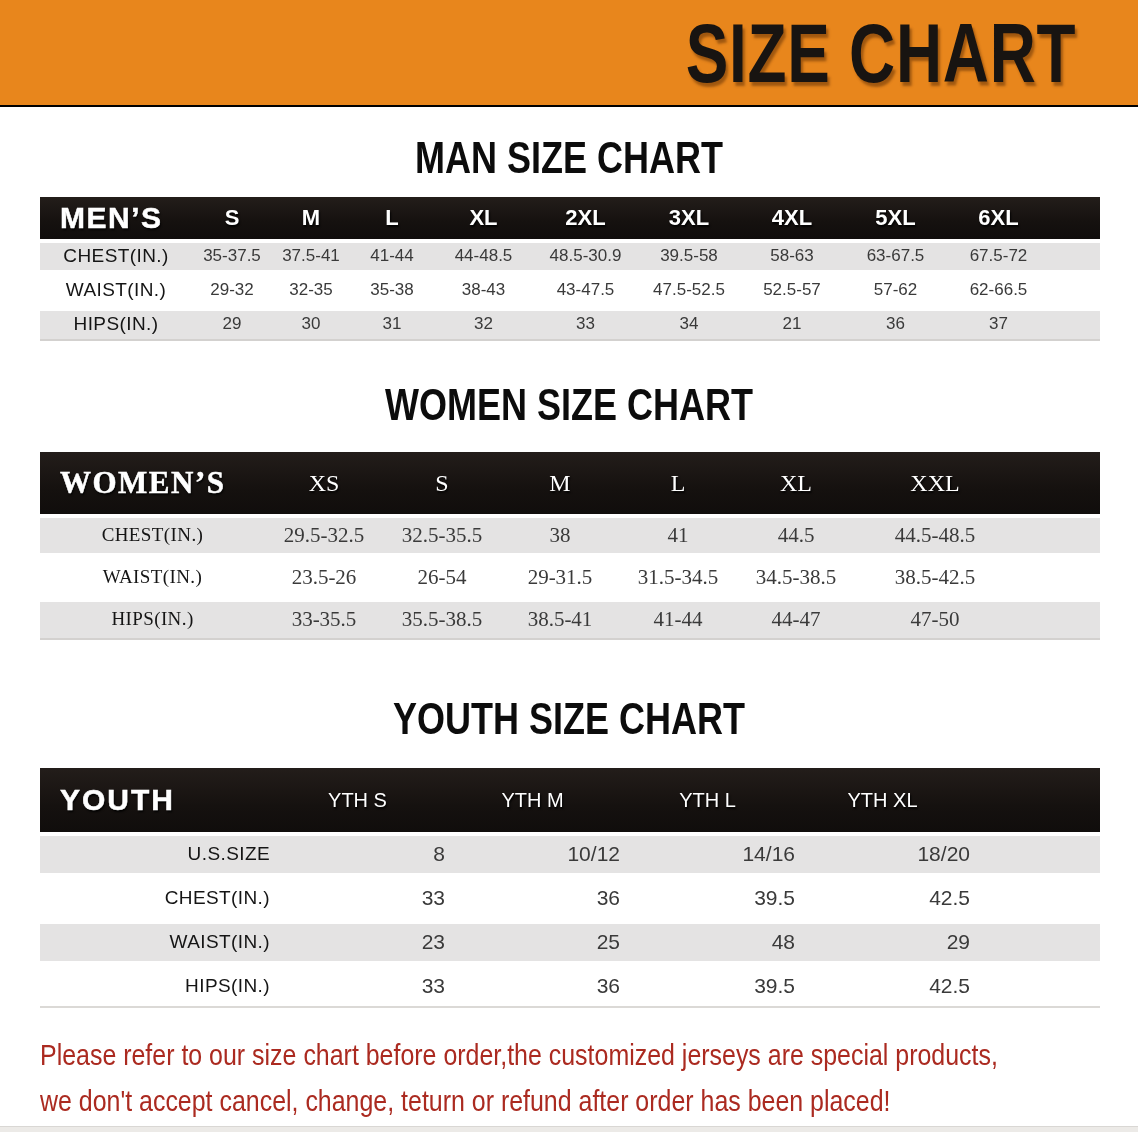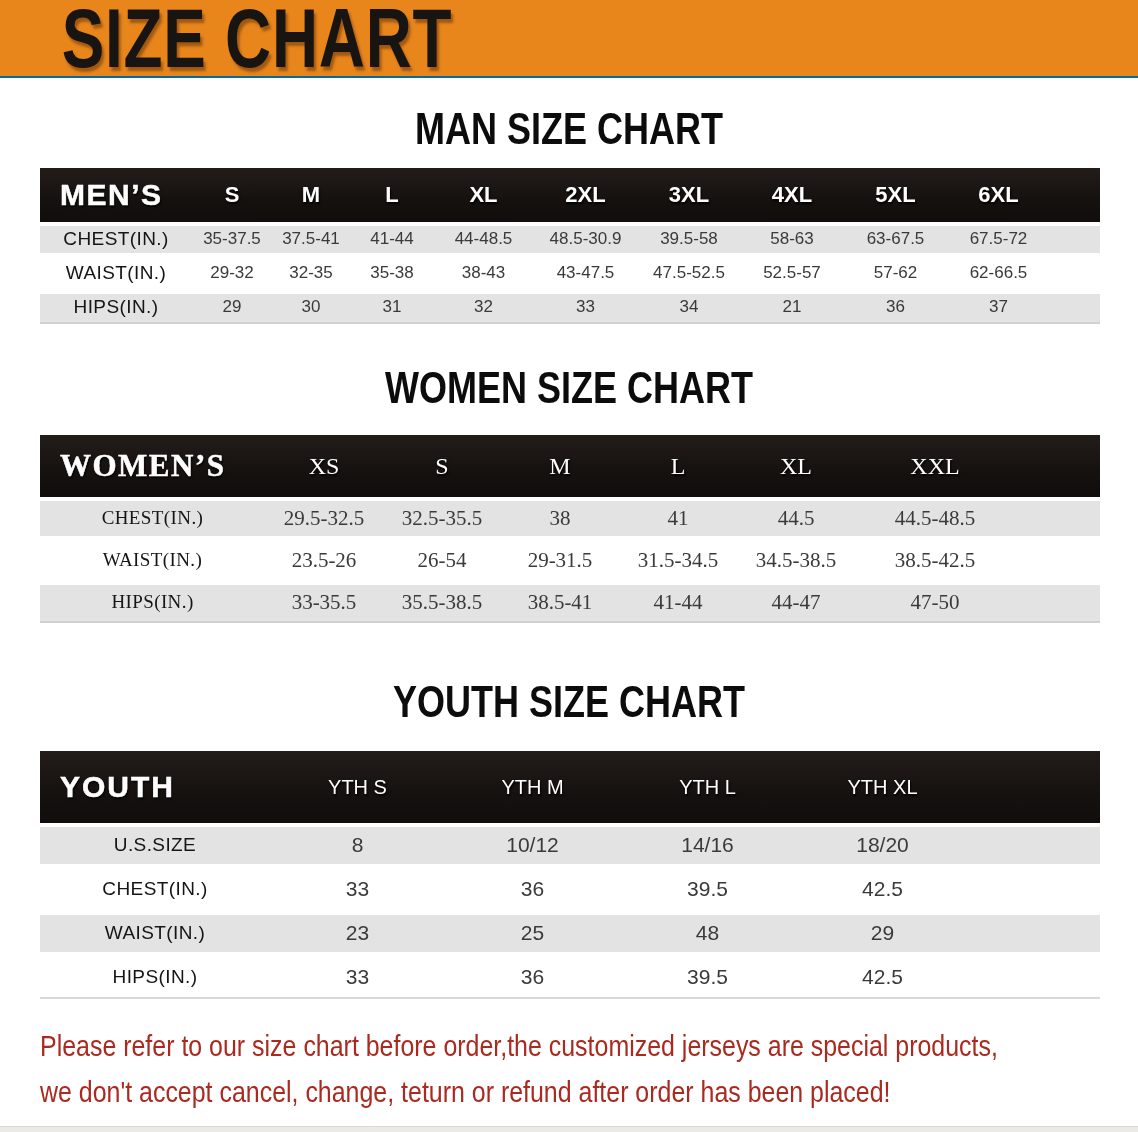--- a/index.html
+++ b/index.html
@@ -6,24 +6,24 @@
   html, body { width:1138px; }
   body {
     font-family:"Liberation Sans", sans-serif;
     background:#ffffff;
     width:1138px; height:1132px;
     position:relative; overflow:hidden;
   }
 
   
   .banner {
-    height:78px;
+    height:107px;
     background:var(--banner-bg,#E8861C);
-    display:flex; align-items:center; justify-content:flex-start;
-    border-bottom:2px solid #0369a1;
+    display:flex; align-items:center; justify-content:flex-end;
+    border-bottom:2px solid #000000;
   }
   .banner h1 {
     font-size:84px; font-weight:bold; line-height:1;
     color:#181411; white-space:nowrap;
     transform:scaleX(0.76);
     letter-spacing:1px;
     text-shadow:3px 4px 3px rgba(70,30,0,.45);
   }
 
   
@@ -47,31 +47,31 @@
   .size-table thead th {
     background:linear-gradient(180deg,#231d1a 0%,#15110f 60%,#100d0c 100%);
     background-color:var(--header-bg,#1A1614);
     color:#fff; font-weight:normal; text-align:center; vertical-align:middle;
     text-shadow:1px 2px 2px rgba(0,0,0,.9);
   }
   .size-table thead th.cat {
     text-align:left; padding-left:20px; font-weight:bold;
     letter-spacing:1.5px; -webkit-text-stroke:0.5px #fff;
   }
-  .men   thead tr { height:54px; }  .men   thead th { font-size:22px; font-weight:bold; }
+  .men   thead tr { height:42px; }  .men   thead th { font-size:22px; font-weight:bold; }
   .women thead tr { height:62px; }  .women thead th { font-size:24px; }
-  .youth thead tr { height:72px;padding-left:6px; }  .youth thead th { font-size:20px; }
+  .youth thead tr { height:64px;padding-left:6px; }  .youth thead th { font-size:20px; }
   .men   thead th.cat { font-size:30px; }
   .women thead th.cat { font-size:31px; }
   .youth thead th.cat { font-size:30px; letter-spacing:2px; }
 
   .size-table td { text-align:center; vertical-align:middle; color:#3a3a3a; }
   .men   tbody tr { height:34px; }  .men   td { font-size:17px; }
   .women tbody tr { height:42px; }  .women td { font-size:21px; }
-  .youth tbody tr { height:44px; }  .youth td { font-size:21px; }
+  .youth tbody tr { height:44px; }  .youth td { font-size:21px;text-align:right; }
   .size-table td.rlabel { font-size:19px; color:#151515; letter-spacing:.4px; }
 
   tr.gray  td { background:var(--row-alt,#E4E3E3);
                 box-shadow:inset 0 4px 0 #fff, inset 0 -3px 0 #fff; }
   tr.white td { background:#fff; }
   .men   tbody tr:last-child td,
   .women tbody tr:last-child td { box-shadow:inset 0 4px 0 #fff, inset 0 -2px 0 #d3d1cf; }
   .youth tbody tr:last-child td { box-shadow:inset 0 -2px 0 #dbd9d6; }
 
   

